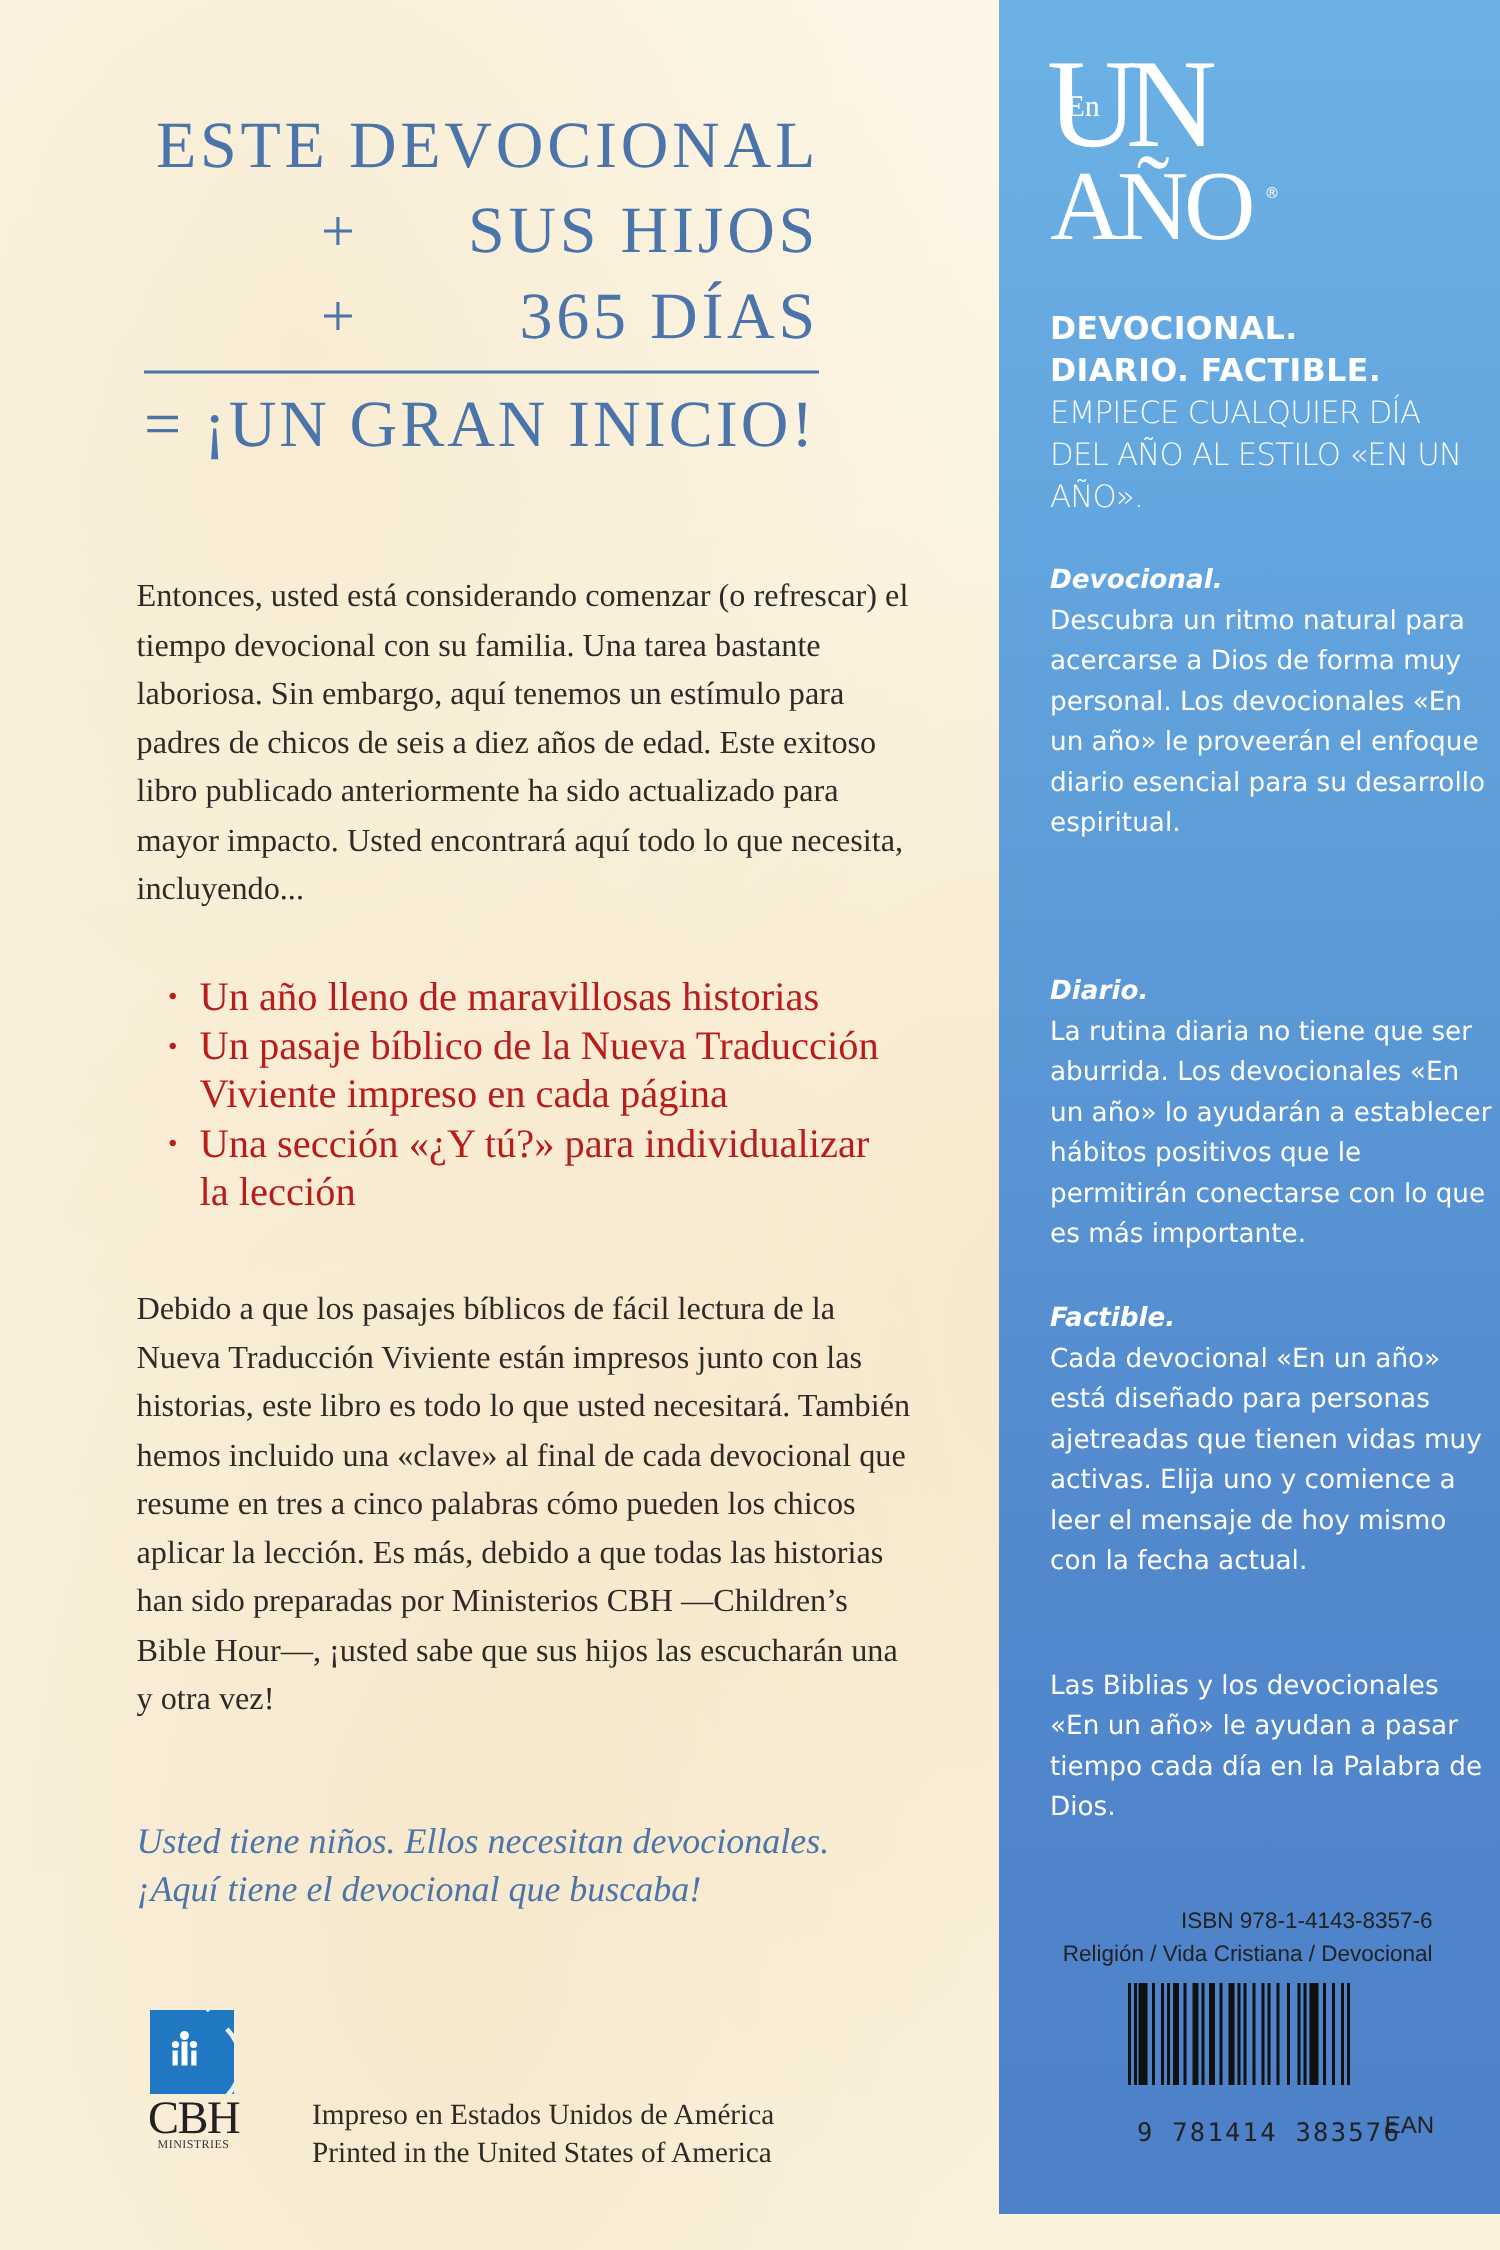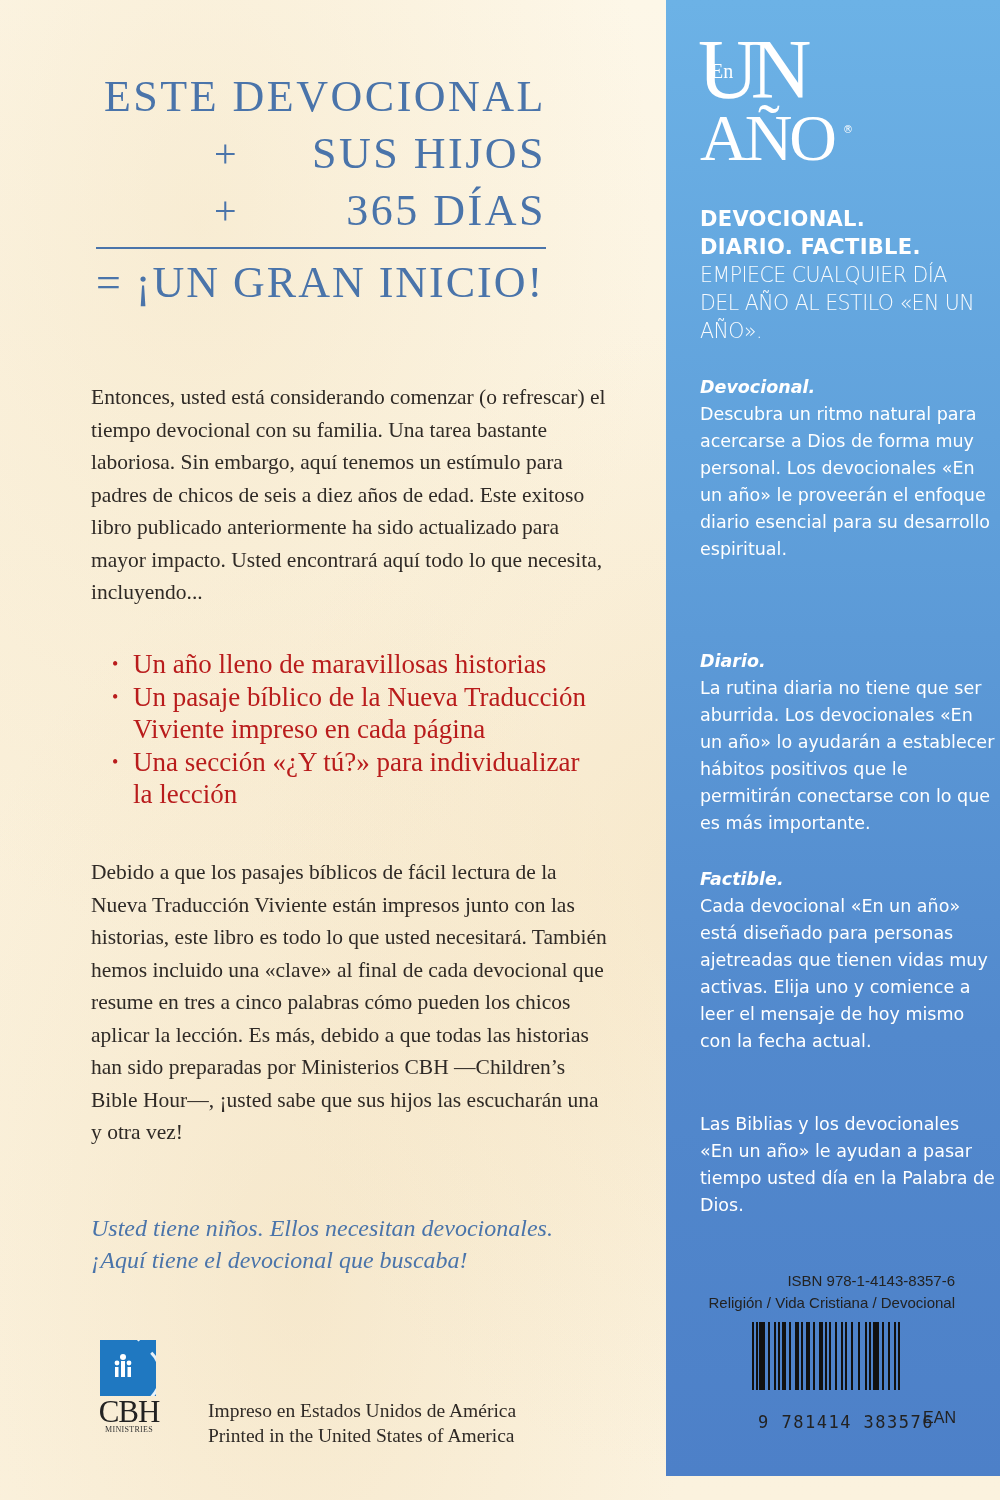--- a/index.html
+++ b/index.html
@@ -129,21 +129,21 @@
     <div>Descubra un ritmo natural para acercarse a Dios de forma muy personal. Los devocionales «En un año» le proveerán el enfoque diario esencial para su desarrollo espiritual.</div>
   </div>
   <div class="sec s2">
     <div class="h">Diario.</div>
     <div>La rutina diaria no tiene que ser aburrida. Los devocionales «En un año» lo ayudarán a establecer hábitos positivos que le permitirán conectarse con lo que es más importante.</div>
   </div>
   <div class="sec s3">
     <div class="h">Factible.</div>
     <div>Cada devocional «En un año» está diseñado para personas ajetreadas que tienen vidas muy activas. Elija uno y comience a leer el mensaje de hoy mismo con la fecha actual.</div>
   </div>
-  <div class="sec s4">Las Biblias y los devocionales «En un año» le ayudan a pasar tiempo usted día en la Palabra de Dios.</div>
+  <div class="sec s4">Las Biblias y los devocionales «En un año» le ayudan a pasar tiempo cada día en la Palabra de Dios.</div>
 </div>
 
 <div class="isbn-box">
   <div class="isbn">
     <div>ISBN 978-1-4143-8357-6</div>
     <div>Religión / Vida Cristiana / Devocional</div>
   </div>
 </div>
 
 <div class="barcode">

